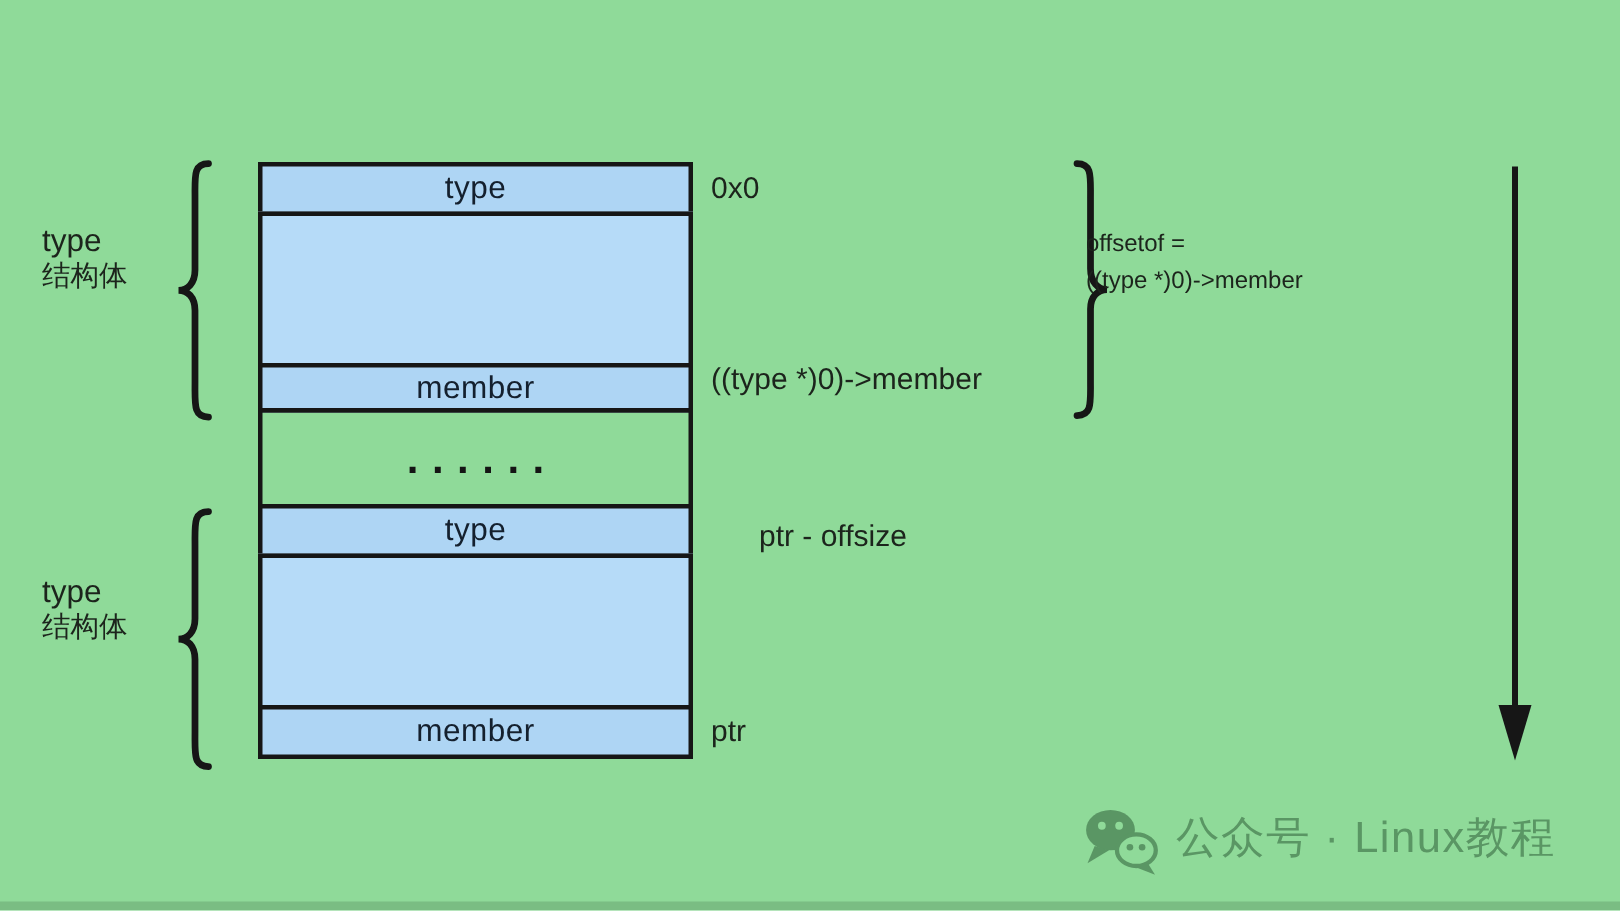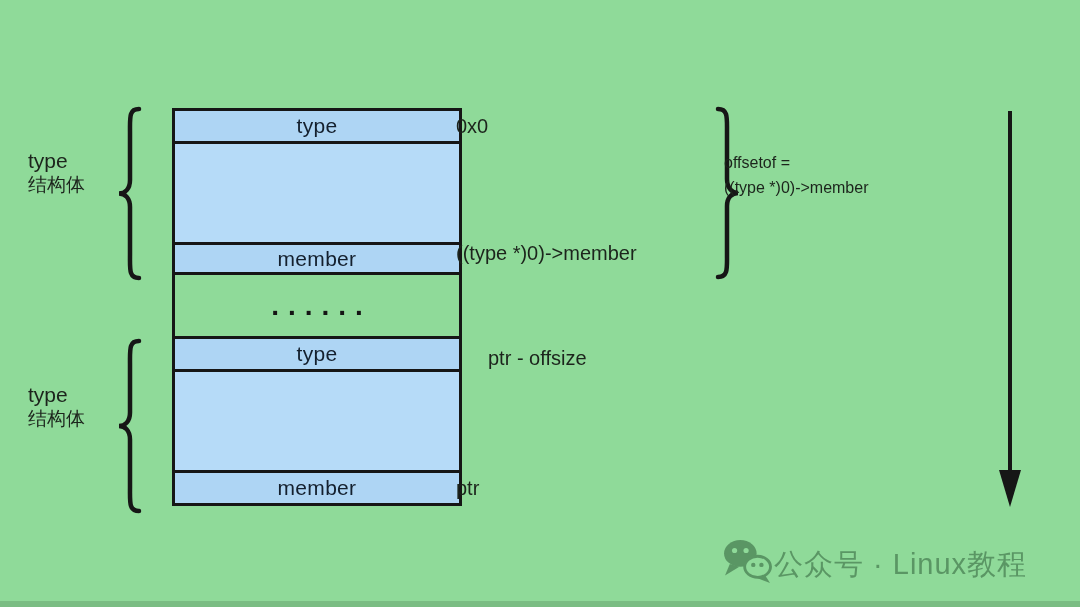--- a/index.html
+++ b/index.html
@@ -39,21 +39,21 @@
   .cell-label{
     font-size:21px;color:var(--cell-ink);letter-spacing:0.3px;
   }
   .dots{
     font-size:28px;font-weight:bold;color:#141414;
     letter-spacing:9px;line-height:1;padding-left:9px;
   }
 
   
   .annot{
-    position:absolute;left:456px;
+    position:absolute;left:474px;
     font-size:20px;color:var(--ink);white-space:nowrap;
   }
 
   
   .struct-label{
     position:absolute;left:28px;color:var(--ink);line-height:1.1;
   }
   .struct-label .l1{font-size:21px;}
   .struct-label .l2{font-size:19px;margin-top:3px;text-align:right;}
 
@@ -64,21 +64,21 @@
     position:absolute;left:724px;top:150px;
     font-size:16px;line-height:25px;color:var(--ink);white-space:nowrap;
   }
 
   
   .flow-arrow{position:absolute;left:992px;top:103px;}
 
   
   .watermark{
     position:absolute;left:722px;top:539px;
-    display:flex;align-items:flex-end;
+    display:flex;align-items:flex-start;gap:10px;
     opacity:0.78;
   }
   .watermark-text{
     font-size:29px;color:var(--wm);letter-spacing:1px;white-space:nowrap;
   }
 </style>
 </head>
 <body>
 
 <div class="stage">

